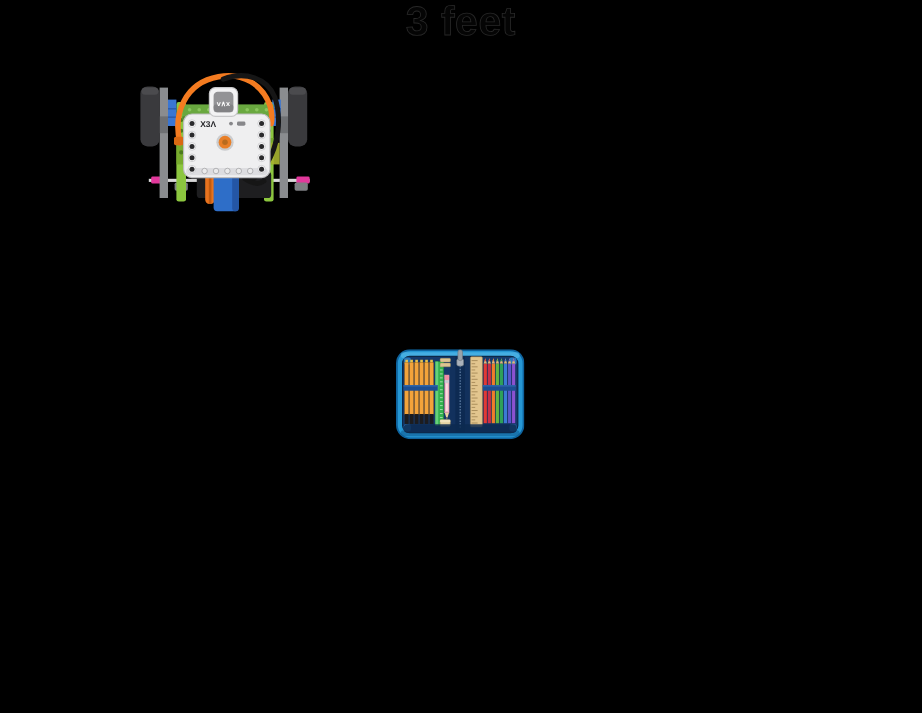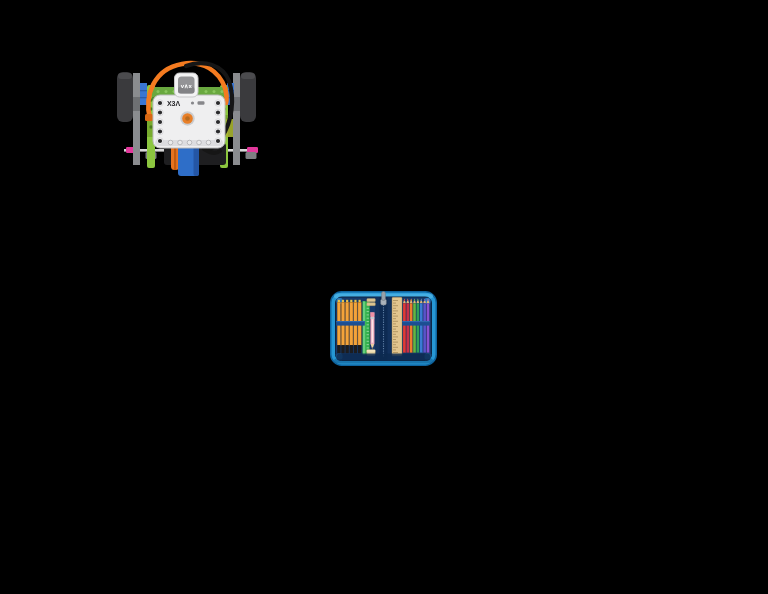--- a/index.html
+++ b/index.html
@@ -10,20 +10,21 @@
          color:#050505;-webkit-text-stroke:0.7px #282828;}
   .robot{position:absolute;left:100px;top:57px;width:162px;height:124px;}
   .case{position:absolute;left:330px;top:291px;width:107px;height:75px;}
   svg text{font-family:"Liberation Sans",sans-serif;}
 </style>
 </head>
 <body>
 
 <div class="stage">
 
+  <h1 class="title">3 feet</h1>
 
   <svg class="robot" viewBox="0 0 162 124" aria-hidden="true">
 
     <rect x="24" y="92" width="134" height="2.6" fill="#d8d8d8"></rect>
     <rect x="26" y="90" width="10" height="6" rx="1.2" fill="#e2389b"></rect>
     <rect x="147" y="90" width="11" height="6" rx="1.2" fill="#e2389b"></rect>
 
     <g>
       <rect x="33" y="16" width="7" height="92" fill="#8a8c8f"></rect>
       <rect x="33" y="40" width="7" height="14" fill="#6e7073"></rect>

